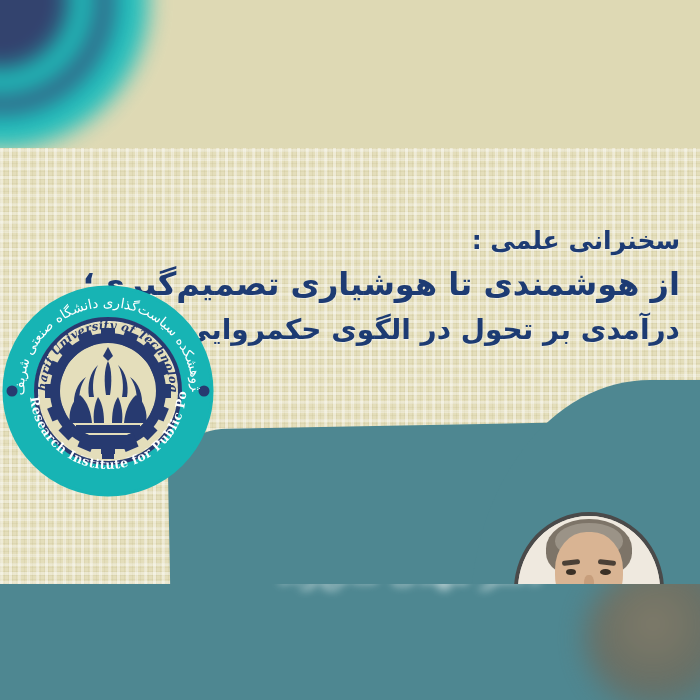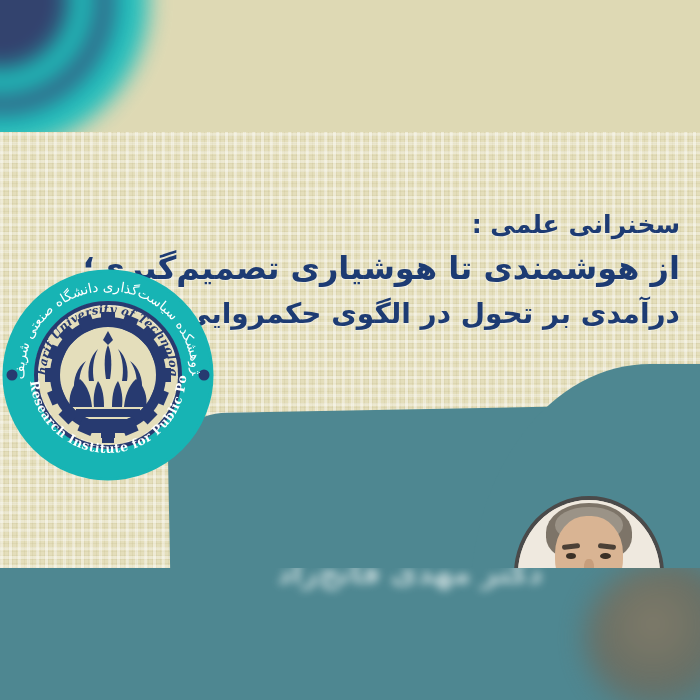--- a/index.html
+++ b/index.html
@@ -54,21 +54,21 @@
     text-align:center;
     direction:rtl;
     filter:blur(4.5px);
     opacity:.75;
     white-space:nowrap;
   }
 
   
   .panel{
     position:absolute;
-    left:0;top:132px;width:700px;height:436px;
+    left:0;top:148px;width:700px;height:436px;
     background-color:#e4debb;
     background-image:
       repeating-linear-gradient(90deg, rgba(255,255,255,.40) 0 3px, rgba(0,0,0,0) 3px 9px),
       repeating-linear-gradient(0deg,  rgba(255,255,255,.32) 0 3px, rgba(0,0,0,0) 3px 9px),
       repeating-linear-gradient(90deg, rgba(160,150,95,.10) 0 1px, rgba(0,0,0,0) 1px 4px),
       repeating-linear-gradient(0deg,  rgba(160,150,95,.10) 0 1px, rgba(0,0,0,0) 1px 4px);
     overflow:hidden;
   }
 
   

